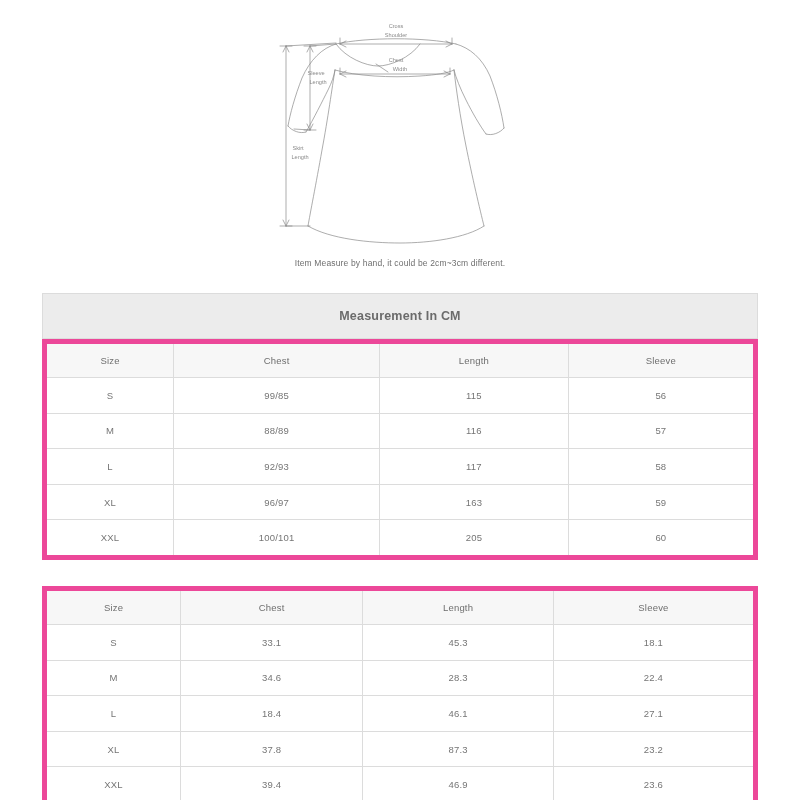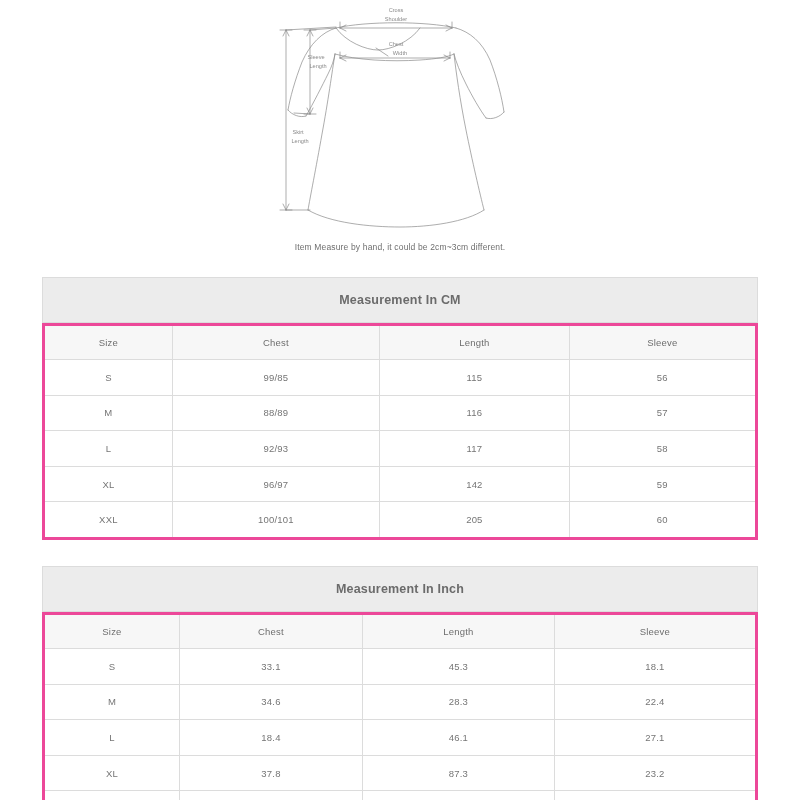--- a/index.html
+++ b/index.html
@@ -12,21 +12,21 @@
     height: 800px;
     font-family: "Liberation Sans", sans-serif;
     color: #6e6e6e;
     overflow: hidden;
     position: relative;
   }
 
   
   #diagram-section {
     width: 100%;
-    padding-top: 2px;
+    padding-top: 18px;
   }
   #diagram-wrap {
     width: 260px;
     margin: 0 auto;
     position: relative;
   }
   #diagram-svg {
     display: block;
   }
   #diagram-caption {
@@ -39,21 +39,21 @@
   }
 
   
   .size-table {
     width: 716px;
     margin: 0 auto;
     border-collapse: separate;
     border-spacing: 0;
     table-layout: fixed;
     background: #ffffff;
-    border: 3px solid #ec4899;
+    border: 5px solid #ec4899;
   }
   .table-block {
     width: 716px;
     margin: 0 auto;
   }
   #table-cm-block { margin-top: 25px; }
   #table-in-block { margin-top: 26px; }
 
   .size-table caption,
   .tbl-title {
@@ -223,35 +223,34 @@
       </tr>
       <tr>
         <td>L</td>
         <td>92/93</td>
         <td>117</td>
         <td>58</td>
       </tr>
       <tr>
         <td>XL</td>
         <td>96/97</td>
-        <td>142</td>
+        <td>163</td>
         <td>59</td>
       </tr>
       <tr>
         <td>XXL</td>
         <td>100/101</td>
         <td>205</td>
         <td>60</td>
       </tr>
     </tbody>
   </table>
 </div>
 
 <div class="table-block" id="table-in-block">
-  <div class="tbl-title">Measurement In Inch</div>
   <table class="size-table" id="table-in">
     <colgroup>
       <col class="c-size">
         <col class="c-chest">
         <col class="c-length">
         <col class="c-sleeve">
     </colgroup>
     <thead>
       <tr>
         <th>Size</th>

